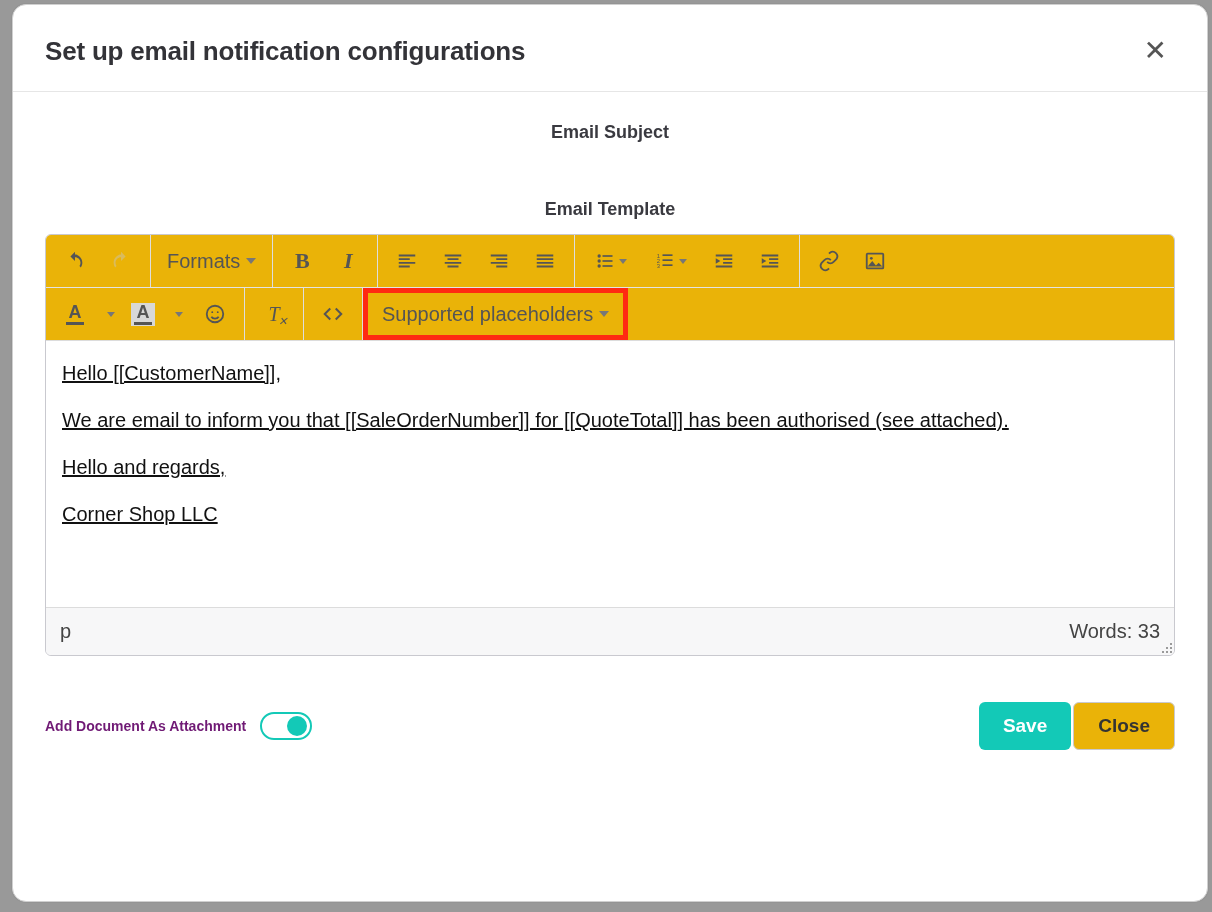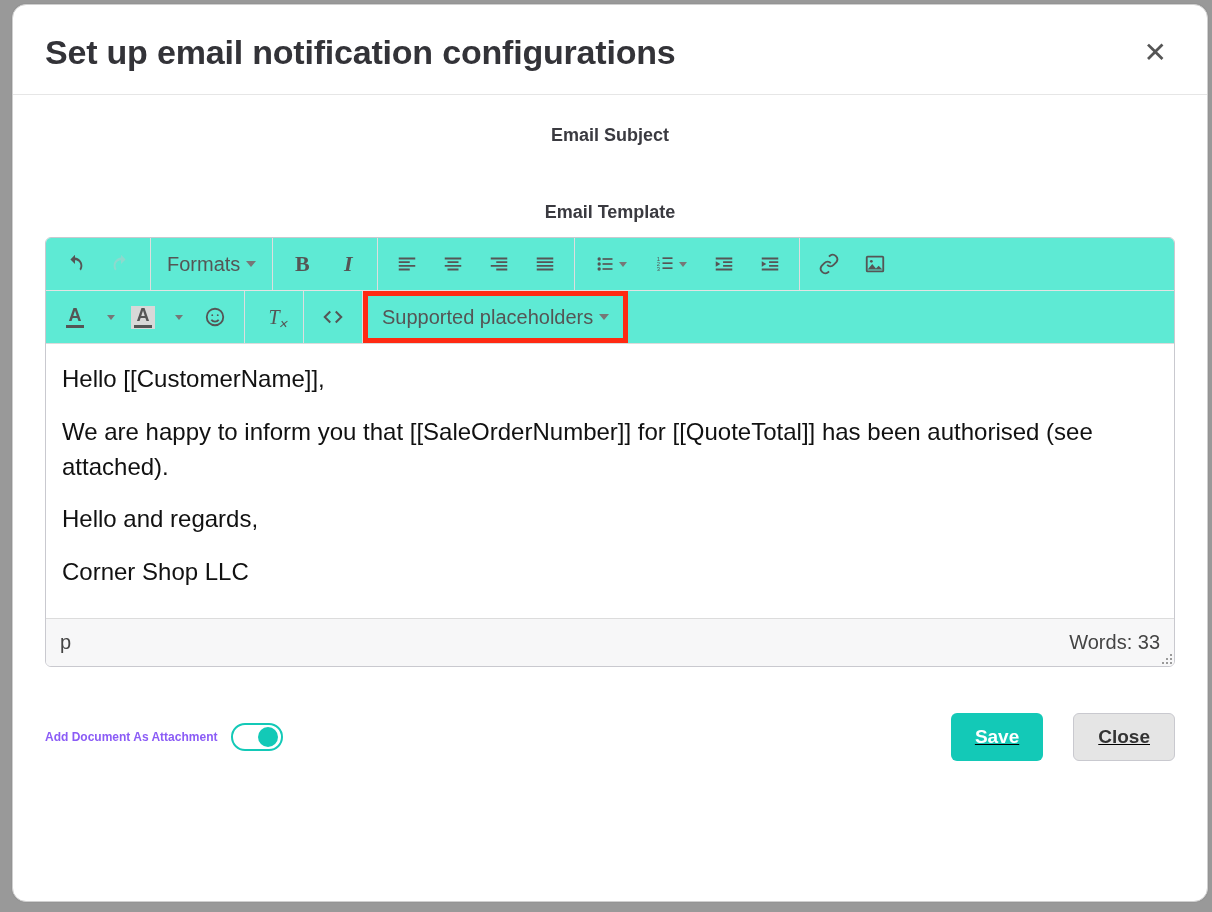--- a/index.html
+++ b/index.html
@@ -20,21 +20,21 @@
     min-height: 898px;
   }
   .modal-header {
     display: flex;
     justify-content: space-between;
     align-items: center;
     padding: 28px 32px 22px 32px;
     border-bottom: 1px solid #e6e6e6;
   }
   .modal-title {
-    font-size: 34px;
+    font-size: 26px;
     font-weight: 700;
     color: #333338;
     letter-spacing: -0.2px;
   }
   .close-x {
     font-size: 28px;
     color: #555;
     cursor: pointer;
     line-height: 1;
     padding: 4px 8px;
@@ -59,21 +59,21 @@
     color: #222;
     outline: none;
   }
   .section-gap { height: 42px; }
   .editor {
     border: 1px solid #c9c9cf;
     border-radius: 6px;
     overflow: hidden;
   }
   .toolbar {
-    background: #5eead4;
+    background: #eab308;
     border-bottom: 1px solid #dcdcdc;
     display: flex;
     flex-wrap: wrap;
     align-items: stretch;
   }
   .tb-row {
     display: flex;
     align-items: stretch;
     flex-wrap: wrap;
     width: 100%;
@@ -120,23 +120,24 @@
   .tb-italic { font-style: italic; font-family: Georgia, serif; font-size: 22px; font-weight:600; color:#555;}
   .highlighted-box {
     border: 5px solid #ff2a12;
     padding: 2px 2px;
     display: inline-flex;
     align-items: center;
   }
   .content-area {
     min-height: 266px;
     padding: 18px 16px 10px 16px;
-    font-size: 24px;
+    font-size: 20px;
     line-height: 1.45;
     color: #111;
+    text-decoration: underline;
   }
   .content-area p { margin: 0 0 18px 0; }
   .statusbar {
     display: flex;
     justify-content: space-between;
     align-items: center;
     background: #f7f7f8;
     border-top: 1px solid #dcdcdc;
     height: 48px;
     padding: 0 14px;
@@ -159,53 +160,53 @@
     justify-content: space-between;
     align-items: center;
     margin-top: 46px;
   }
   .attach-wrap {
     display: flex;
     align-items: center;
     gap: 14px;
   }
   .attach-label {
-    font-size: 12px;
+    font-size: 14px;
     font-weight: 700;
-    color: #8b5cf6;
+    color: #701a75;
   }
   .toggle {
     width: 52px; height: 28px;
     border: 2px solid #13c9b7;
     border-radius: 20px;
     position: relative;
     cursor: pointer;
     background: #fff;
   }
   .toggle .knob {
     position: absolute;
     top: 2px; right: 3px;
     width: 20px; height: 20px;
     border-radius: 50%;
     background: #13c9b7;
   }
-  .btns { display: flex; gap: 30px; text-decoration: underline; }
+  .btns { display: flex; gap: 2px; }
   .btn {
     height: 48px;
     padding: 0 24px;
     font-size: 19px;
     font-weight: 700;
     border-radius: 6px;
     display: inline-flex;
     align-items: center;
     justify-content: center;
     cursor: pointer;
   }
   .btn-primary { background: #13c9b7; color: #fff; }
-  .btn-secondary { background: #e5e5e5; color: #333; border: 1px solid #c9c9cf; }
+  .btn-secondary { background: #eab308; color: #333; border: 1px solid #c9c9cf; }
   .mini-caret {
     display:inline-block;
     margin-left:4px;
     width:0;height:0;
     border-left:4px solid transparent;
     border-right:4px solid transparent;
     border-top:5px solid #777;
   }
   .underline-a {
     display:inline-flex; flex-direction:column; align-items:center; line-height:1;
@@ -398,21 +399,21 @@
                 <span class="caret"></span>
               </div>
             </div>
           </div>
         </div>
 
       </div>
 
       <div class="content-area">
         <p>Hello [[CustomerName]],</p>
-        <p>We are happy to inform you that [[SaleOrderNumber]] for [[QuoteTotal]] has been authorised (see attached).</p>
+        <p>We are email to inform you that [[SaleOrderNumber]] for [[QuoteTotal]] has been authorised (see attached).</p>
         <p>Hello and regards,</p>
         <p>Corner Shop LLC</p>
       </div>
 
       <div class="statusbar">
         <span>p</span>
         <span>Words: 33</span>
         <div class="resize-grip">
           <span style="right:0;bottom:0"></span>
           <span style="right:4px;bottom:0"></span>

